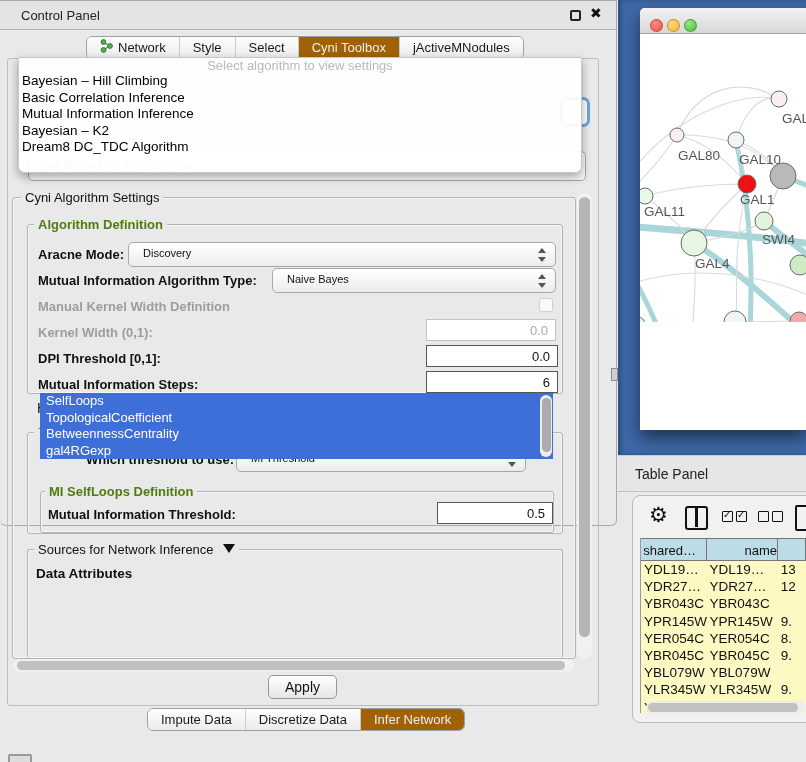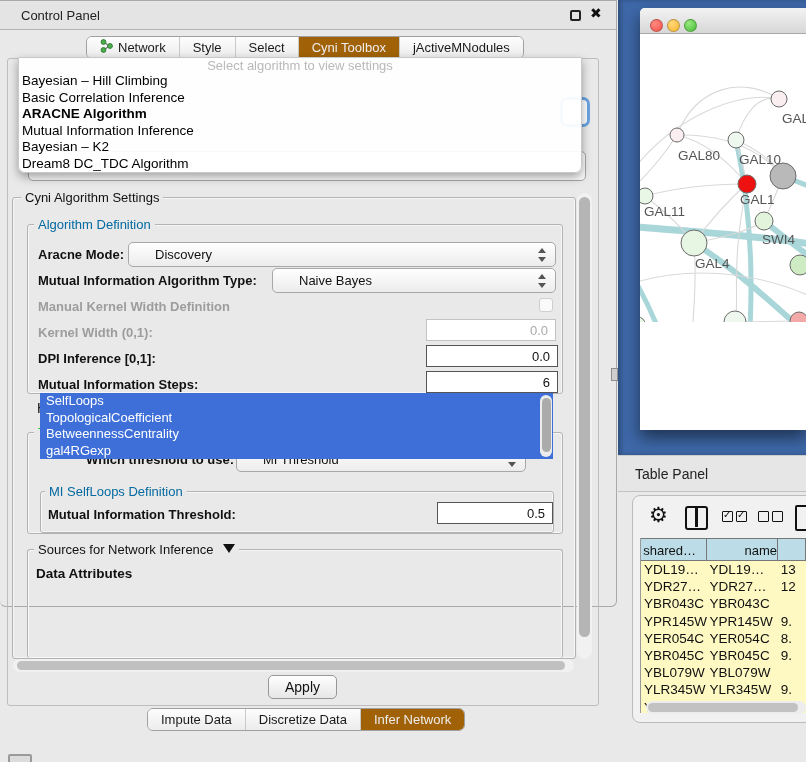--- a/index.html
+++ b/index.html
@@ -1,21 +1,21 @@
 <!DOCTYPE html>
 <html><head>
 <meta charset="utf-8">
 <style>
   * { margin:0; padding:0; box-sizing:border-box; }
   html,body { width:806px; height:762px; overflow:hidden; }
   body { font-family:"Liberation Sans","DejaVu Sans",sans-serif; background:#e9e9e9; position:relative; font-size:13px; color:#111; }
   .abs { position:absolute; }
 
   
-  #control-panel { left:0; top:2; width:617px; height:607px; background:#e9e9e9; border:1px solid #a9a9a9; border-left:none; border-radius:0 0 6px 6px; }
+  #control-panel { left:0; top:2; width:617px; height:526px; background:#e9e9e9; border:1px solid #a9a9a9; border-left:none; border-radius:0 0 6px 6px; }
   #cp-titlebar { left:0; top:0; width:100%; height:29px; background:#e4e4e4; border-bottom:1px solid #b5b5b5; }
   #cp-title { left:21px; top:7px; font-size:13px; color:#222; }
   #cp-float { left:570px; top:9px; width:11px; height:11px; border:2px solid #222; border-radius:2px; }
   #cp-close { left:590px; top:4px; font-size:14px; font-weight:bold; color:#111; }
 
   
   .tabstrip { display:flex; border:1px solid #a0a0a0; border-radius:6px; background:#f4f4f4; overflow:hidden; height:23px; }
   .tab { display:flex; align-items:center; gap:5px; padding:0 13px; font-size:13px; color:#1a1a1a; border-right:1px solid #c9c9c9; background:linear-gradient(#fdfdfd,#ececec); }
   .tab:last-child { border-right:none; }
   .tab.selected { background:#a16207; color:#ededed; }
@@ -40,36 +40,36 @@
   .vscroll-thumb { position:absolute; left:2px; width:11px; background:#b5b5b5; border-radius:6px; }
   .hscroll-track { height:13px; background:#f1f1f1; border-radius:8px; }
   .hscroll-thumb { position:absolute; top:2px; height:9px; background:#c0c0c0; border-radius:6px; }
   #main-vscroll { left:577px; top:192px; height:466px; }
   #main-hscroll { left:13px; top:658px; width:561px; }
 
   
   .groupbox { border:1px solid #b3b3b3; border-radius:3px; box-shadow:inset 0 0 0 1px #f6f6f6; }
   .group-title { position:absolute; top:-8px; background:#e9e9e9; padding:0 4px; font-size:13px; }
   .t-black { color:#111; }
-  .t-blue { color:#0369a1; }
+  .t-blue { color:#4d7c0f;font-weight:bold; }
   .t-green { color:#22cc22; }
 
   #grp-cyni { left:12px; top:196px; width:564px; height:462px; }
   #grp-algodef { left:14px; top:26px; width:536px; height:170px; }
   #grp-threshold { left:14px; top:234px; width:536px; height:102px; }
   #grp-mithr { left:12px; top:58px; width:514px; height:42px; }
   #grp-sources { left:14px; top:351px; width:536px; height:109px; border-bottom:none; }
 
   .lbl { position:absolute; font-size:13px; }
   .b { font-weight:bold; }
   .dis { color:#9d9d9d; }
 
   
   .combo { position:absolute; height:25px; border:1px solid #a8a8a8; border-radius:5px; background:linear-gradient(#ffffff,#ececec); }
-  .combo-text { position:absolute; left:26px; top:4px; font-size:13px; color:#111; }
+  .combo-text { position:absolute; left:14px; top:4px; font-size:11px; color:#111; }
   .combo-arrows { position:absolute; right:9px; top:4px; width:8px; height:16px; }
   .arr-up { position:absolute; top:1px; left:0; width:0; height:0; border-left:4px solid transparent; border-right:4px solid transparent; border-bottom:5px solid #555; }
   .arr-dn { position:absolute; bottom:1px; left:0; width:0; height:0; border-left:4px solid transparent; border-right:4px solid transparent; border-top:5px solid #555; }
 
   
   .field { position:absolute; height:22px; background:#fff; text-align:right; font-size:13px; padding:3px 7px 0 0; }
   .f-dark { border:1.5px solid #555; }
   .f-dis  { border:1px solid #c3c3c3; color:#a9a9a9; }
 
   .checkbox { position:absolute; width:14px; height:14px; border:1.5px solid #cfcfcf; border-radius:3px; background:#fafafa; }
@@ -170,21 +170,20 @@
   <div id="tab-content" class="abs"></div>
 
   <span id="bg-inference-label" class="abs">Inference Algorithm</span>
   <div id="bg-combo-focus" class="abs"></div>
   <div id="bg-data-combo" class="abs"><span>gal-filtered sif default node</span></div>
 
   <div id="algo-popup" class="abs">
     <div id="algo-popup-header">Select algorithm to view settings</div>
     <div class="algo-item">Bayesian – Hill Climbing</div>
     <div class="algo-item">Basic Correlation Inference</div>
-    <div class="algo-item bold">ARACNE Algorithm</div>
     <div class="algo-item">Mutual Information Inference</div>
     <div class="algo-item">Bayesian – K2</div>
     <div class="algo-item">Dream8 DC_TDC Algorithm</div>
   </div>
 
   <div id="grp-cyni" class="abs groupbox">
     <span class="group-title t-black" style="left:8px;">Cyni Algorithm Settings</span>
 
     <div id="grp-algodef" class="abs groupbox">
       <span class="group-title t-blue" style="left:6px;">Algorithm Definition</span>
@@ -206,21 +205,21 @@
             <span class="arr-dn"></span>
           </span>
       </div>
 
       <span class="lbl b dis" style="left:10px; top:74px;">Manual Kernel Width Definition</span>
       <span class="checkbox" style="left:511px; top:73px;"></span>
 
       <span class="lbl b dis" style="left:10px; top:100px;">Kernel Width (0,1):</span>
       <div class="field f-dis" style="left:398px; top:94px; width:130px;">0.0</div>
 
-      <span class="lbl b" style="left:10px; top:126px;">DPI Inference [0,1]:</span>
+      <span class="lbl b" style="left:10px; top:126px;">DPI Threshold [0,1]:</span>
       <div class="field f-dark" style="left:398px; top:120px; width:132px;">0.0</div>
 
       <span class="lbl b" style="left:10px; top:152px;">Mutual Information Steps:</span>
       <div class="field f-dark" style="left:398px; top:146px; width:132px;">6</div>
     </div>
 
     <div class="abs" style="left:24px; top:202px;">
       <span class="lbl" style="position:static; font-size:14px;">Hub/Transcription Factor Definition</span>
       <span class="tri-right"></span>
     </div>

